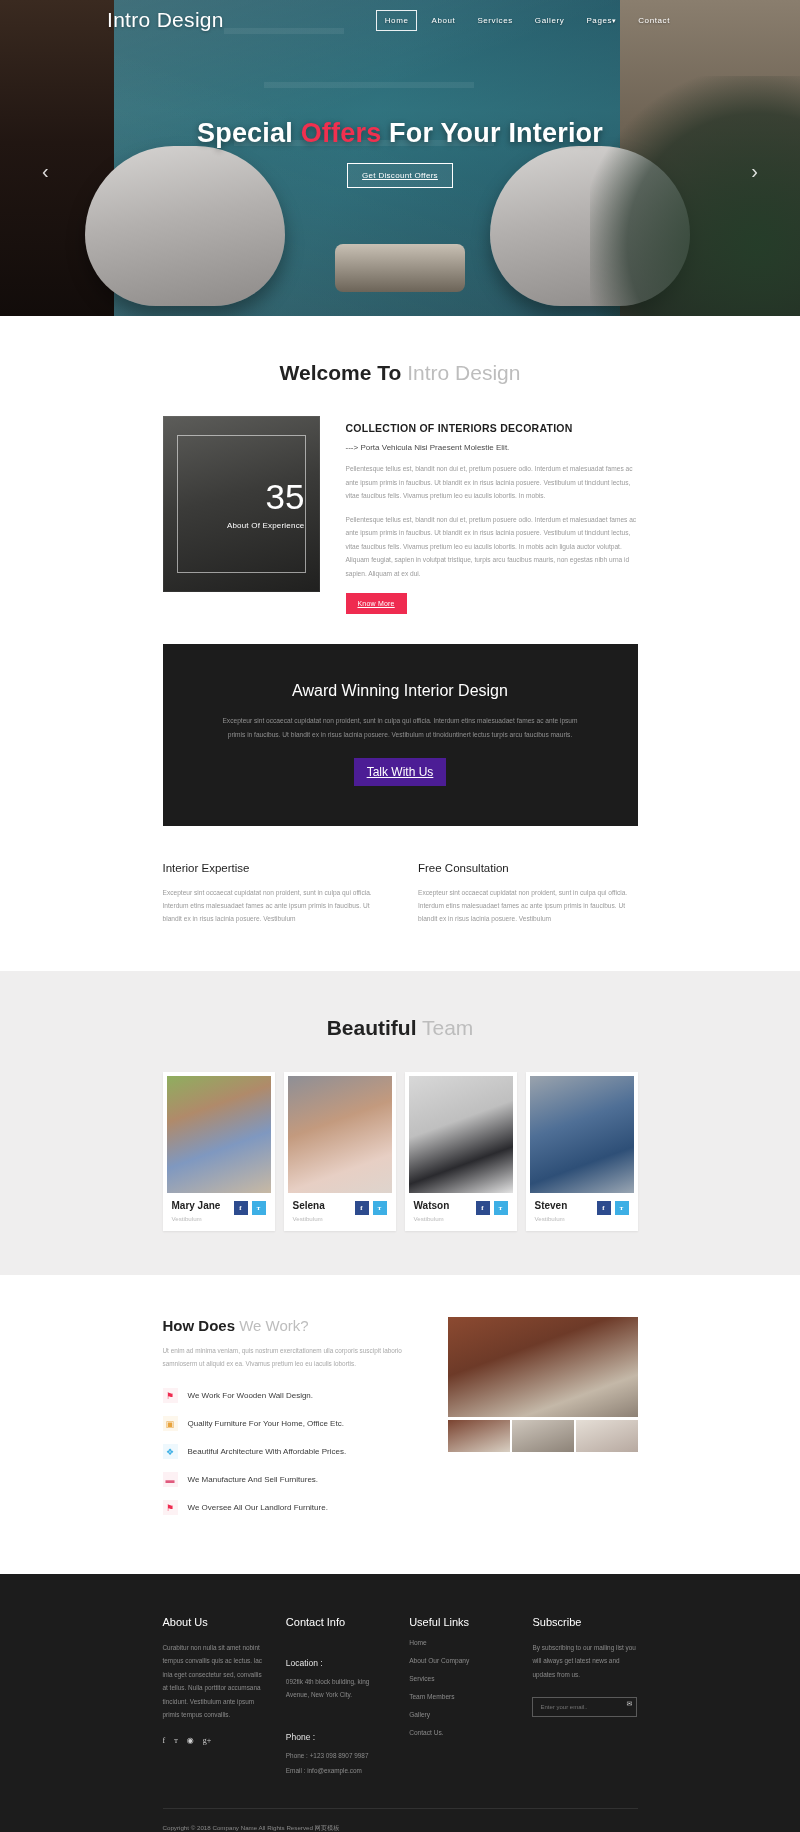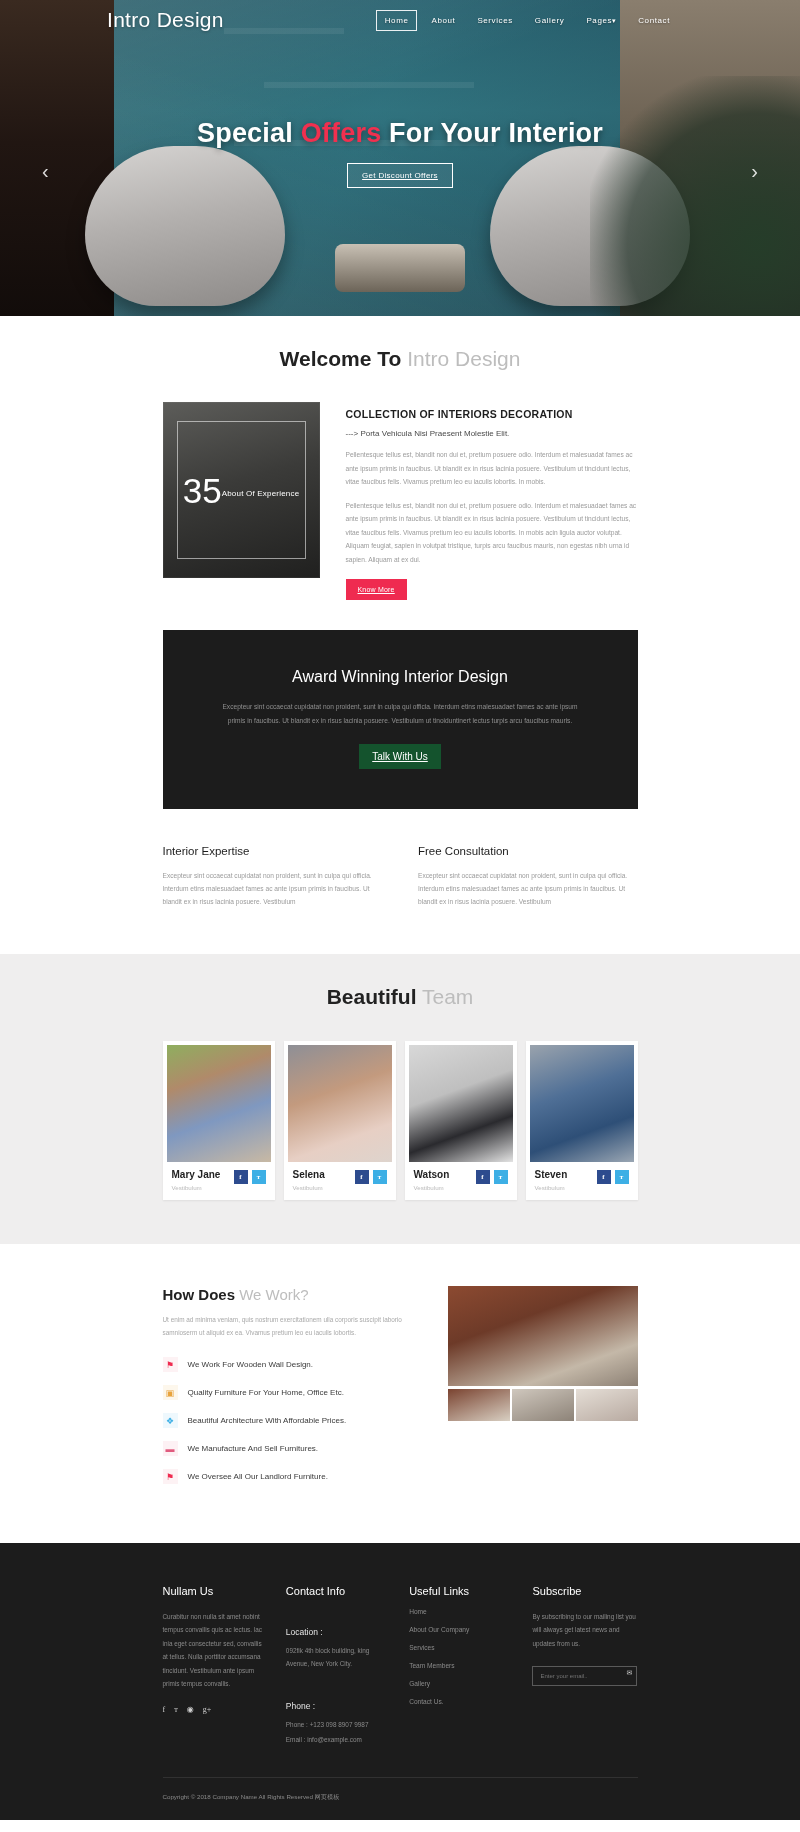--- a/index.html
+++ b/index.html
@@ -96,33 +96,33 @@
   .hero-arrow {
     position: absolute; top: 160px; color: rgba(255,255,255,0.85);
     font-size: 20px; z-index: 25; cursor: pointer; user-select: none;
   }
   .hero-arrow.prev { left: 42px; }
   .hero-arrow.next { right: 42px; }
 
   
   .section { width: 800px; }
   .container { width: 475px; margin: 0 auto; }
-  .sec-title { text-align: center; font-size: 21px; font-weight: 400; color: #bdbdbd; padding-top: 31px; }
+  .sec-title { text-align: center; font-size: 21px; font-weight: 400; color: #bdbdbd; padding-top: 45px; }
   .sec-title b { color: #222; font-weight: 700; }
 
   .welcome-row { display: flex; gap: 26px; margin-top: 31px; }
   .exp-box {
     width: 157px; height: 176px; flex: none; position: relative;
     background: linear-gradient(165deg,#5d5d5a 0%, #3b3b39 45%, #20201f 100%);
     box-shadow: inset 0 0 0 1px rgba(255,255,255,0.06);
     overflow: hidden;
   }
   .exp-frame {
     position:absolute; inset: 19px 14px; border: 1px solid rgba(255,255,255,0.55);
-    display:flex; flex-direction: row; align-items:center; justify-content:center;
+    display:flex; flex-direction: column; align-items:flex-end; justify-content:center;
   }
   .exp-num { font-size: 35px; color: #fff; font-weight: 400; line-height: 1; }
   .exp-cap { font-size: 8px; color: #fff; margin-top: 7px; letter-spacing: 0.2px; }
 
   .welcome-text { flex: 1; padding-top: 6px; }
   .wt-h { font-size: 10.5px; font-weight: 700; color: #1d1d1d; letter-spacing: 0.25px; }
   .wt-sub { font-size: 8px; color: #4a4a4a; margin-top: 9px; }
   .wt-p { font-size: 6.6px; color: #9b9b9b; line-height: 2.05; margin-top: 10px; }
   .btn-red {
     display:inline-block; margin-top: 13px; background: #ef2b50; color:#fff;
@@ -132,22 +132,22 @@
   
   .award {
     margin-top: 30px; background: #1c1c1c; padding: 38px 0 40px; text-align: center;
   }
   .award-h { color: #fff; font-size: 16px; font-weight: 400; }
   .award-p {
     color: #8f8f8f; font-size: 6.6px; line-height: 2.1; margin: 14px auto 0;
     max-width: 370px;
   }
   .btn-talk {
-    display:inline-block; margin-top: 16px; background:#14532d; color:#fff;
-    font-size: 10px; padding: 7px 13px; border:none; cursor:pointer;
+    display:inline-block; margin-top: 16px; background:#4c1d95; color:#fff;
+    font-size: 12px; padding: 7px 13px; border:none; cursor:pointer;
   }
 
   
   .features { display: flex; gap: 36px; margin-top: 36px; padding-bottom: 46px; }
   .feat { flex: 1; }
   .feat-h { font-size: 11.5px; font-weight: 400; color: #1d1d1d; }
   .feat-p { font-size: 6.6px; color: #9b9b9b; line-height: 2.0; margin-top: 12px; }
 
   
   .team { background: #efeeee; padding-bottom: 44px; }
@@ -404,21 +404,21 @@
         </div>
       </div>
     </div>
   </div>
 
   <div class="footer">
     <div class="container">
       <div class="f-grid">
 
         <div class="f-col">
-          <div class="f-h">Nullam Us</div>
+          <div class="f-h">About Us</div>
           <div class="f-p">Curabitur non nulla sit amet nobint tempus convallis quis ac lectus. lac inia eget consectetur sed, convallis at tellus. Nulla porttitor accumsana tincidunt. Vestibulum ante ipsum primis tempus convallis.</div>
           <div class="f-socials">
             <span class="f-soc">f</span>
             <span class="f-soc">ᴛ</span>
             <span class="f-soc">◉</span>
             <span class="f-soc">g+</span>
           </div>
         </div>
 
         <div class="f-col">

